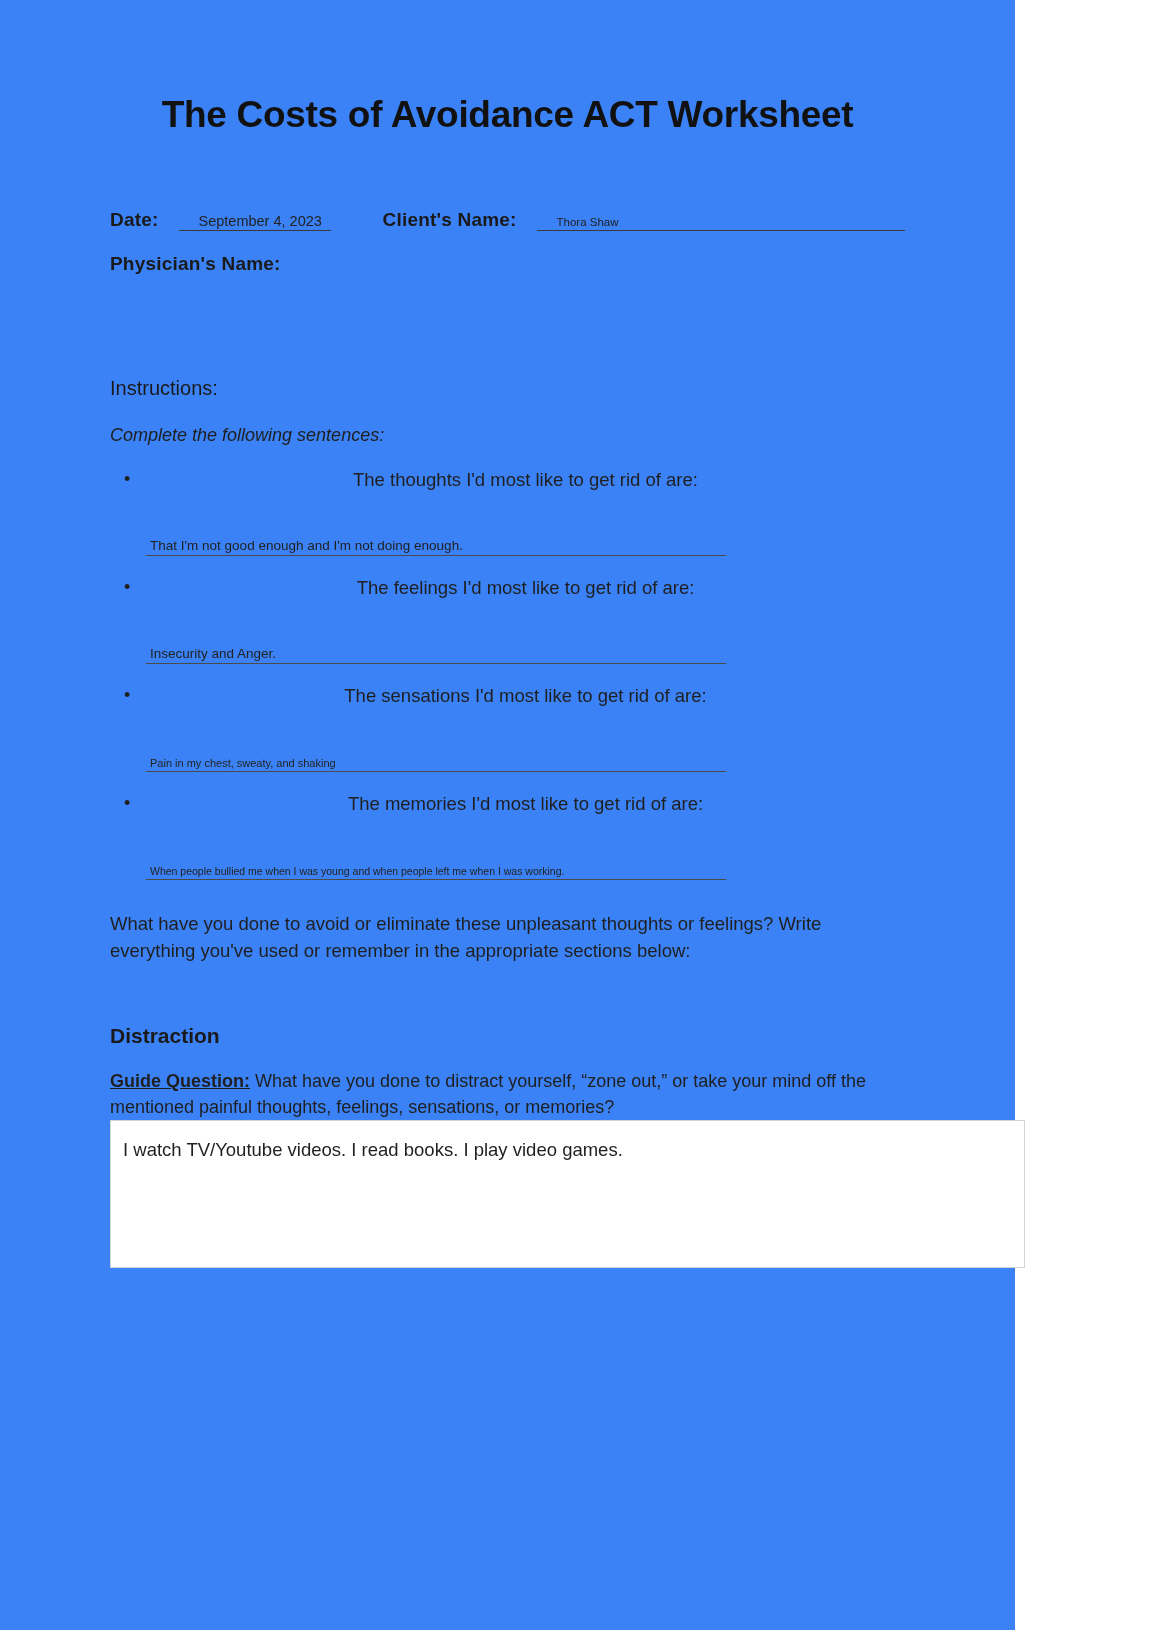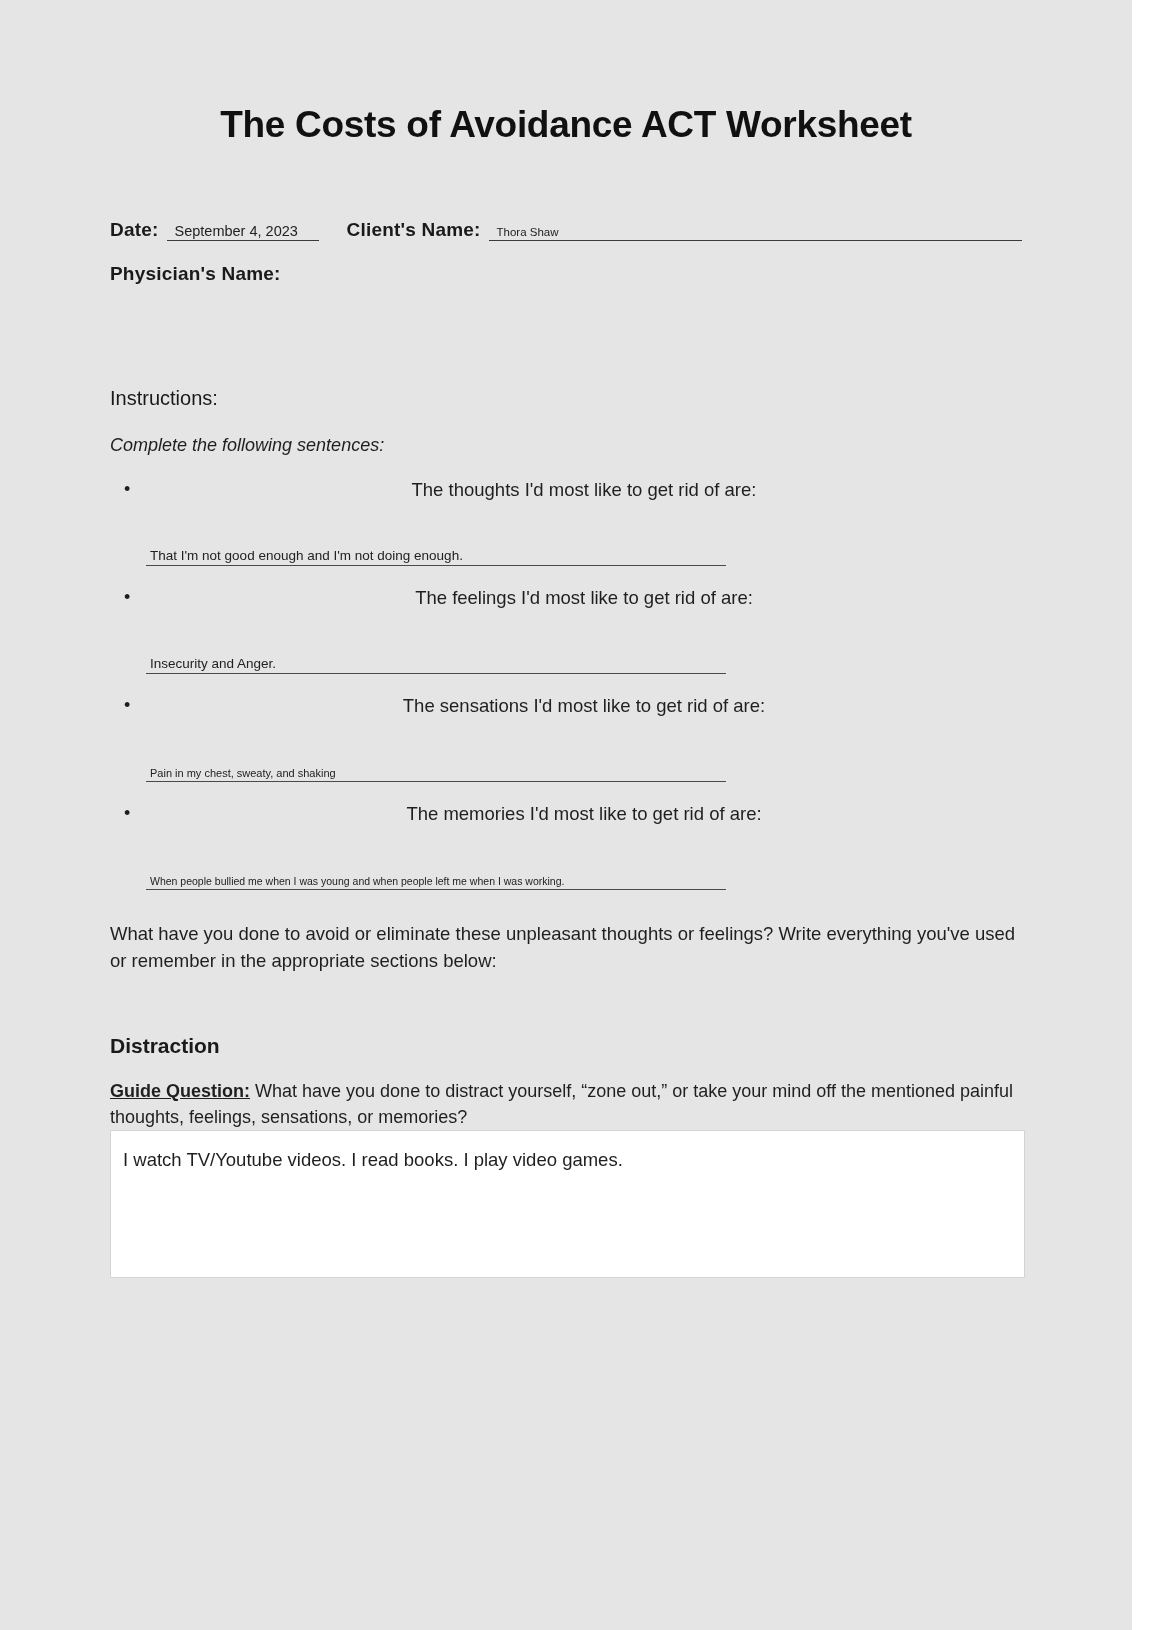--- a/index.html
+++ b/index.html
@@ -9,62 +9,63 @@
   }
   body {
     width: 1176px;
     height: 1630px;
     font-family: "Liberation Sans", sans-serif;
     color: #1a1a1a;
     -webkit-font-smoothing: antialiased;
   }
   .page {
     position: relative;
-    width: 1132px;
+    width: 1015px;
     height: 1630px;
     box-sizing: border-box;
-    padding: 10px 110px;
-    background: #e5e5e5;
+    padding: 0 110px;
+    background: #3b82f6;
   }
   .doc-title {
     text-align: center;
     font-size: 37px;
     font-weight: bold;
     letter-spacing: -0.3px;
     margin: 0;
     padding-top: 94px;
     color: #111;
   }
 
   
   .meta-block {
     margin-top: 72px;
   }
   .meta-row {
     display: flex;
     align-items: flex-end;
     margin-bottom: 22px;
+    gap: 12px;
   }
   .meta-label {
     font-size: 19px;
     font-weight: bold;
     color: #1a1a1a;
     white-space: nowrap;
     line-height: 22px;
     letter-spacing: 0.2px;
   }
   .meta-fill {
     position: relative;
     border-bottom: 1px solid #3a3a3a;
     margin-left: 8px;
     height: 22px;
   }
   .meta-value {
     position: absolute;
-    left: 8px;
+    left: 20px;
     bottom: 1px;
     font-size: 14.5px;
     color: #222;
     white-space: nowrap;
   }
   .meta-value.small {
     font-size: 11.5px;
     bottom: 2px;
   }
   .w-date { width: 152px; }

